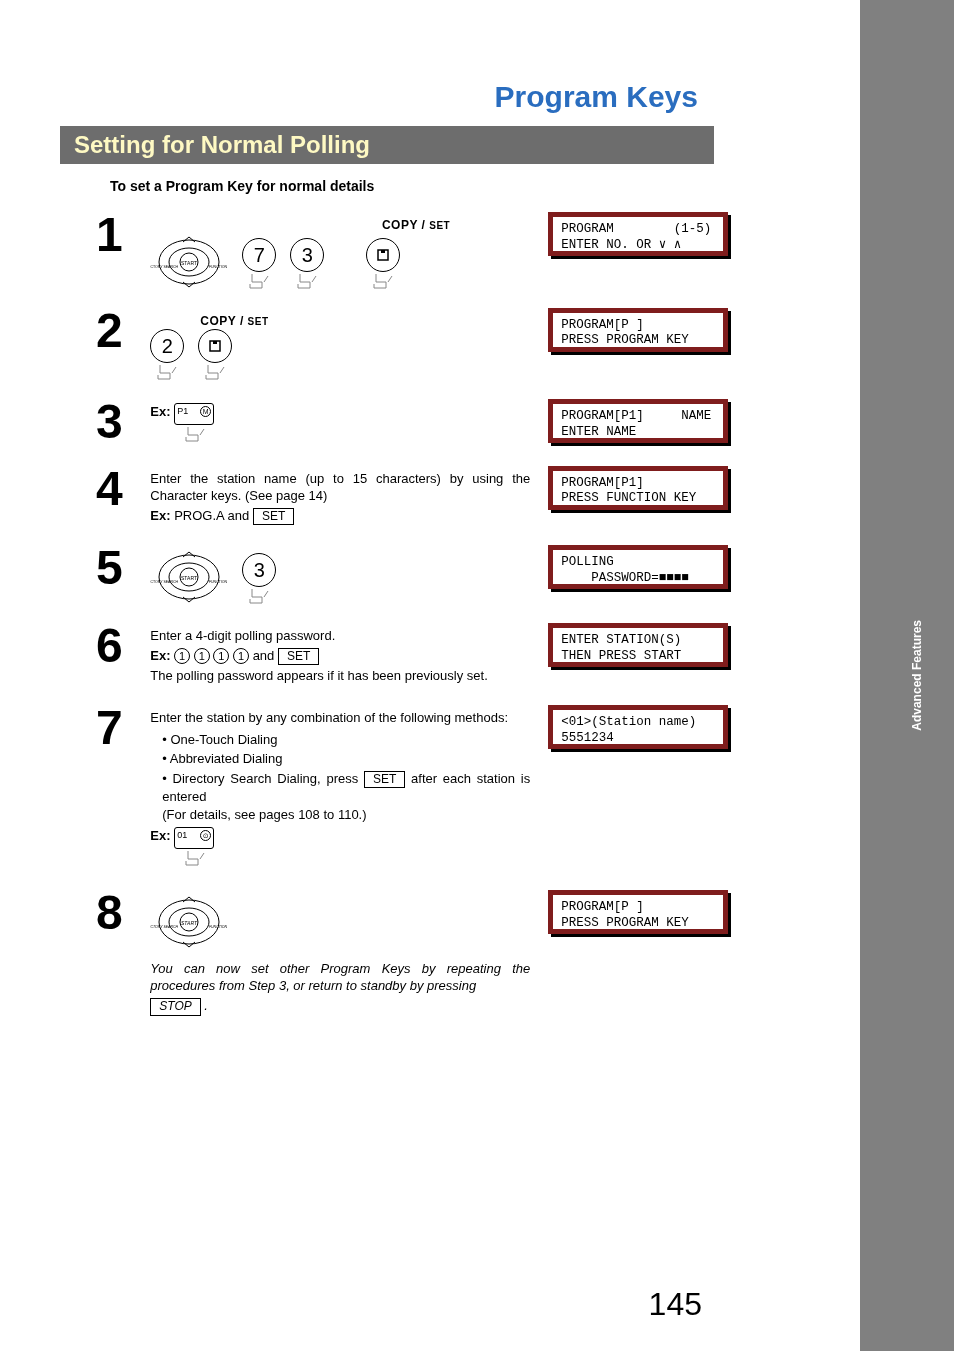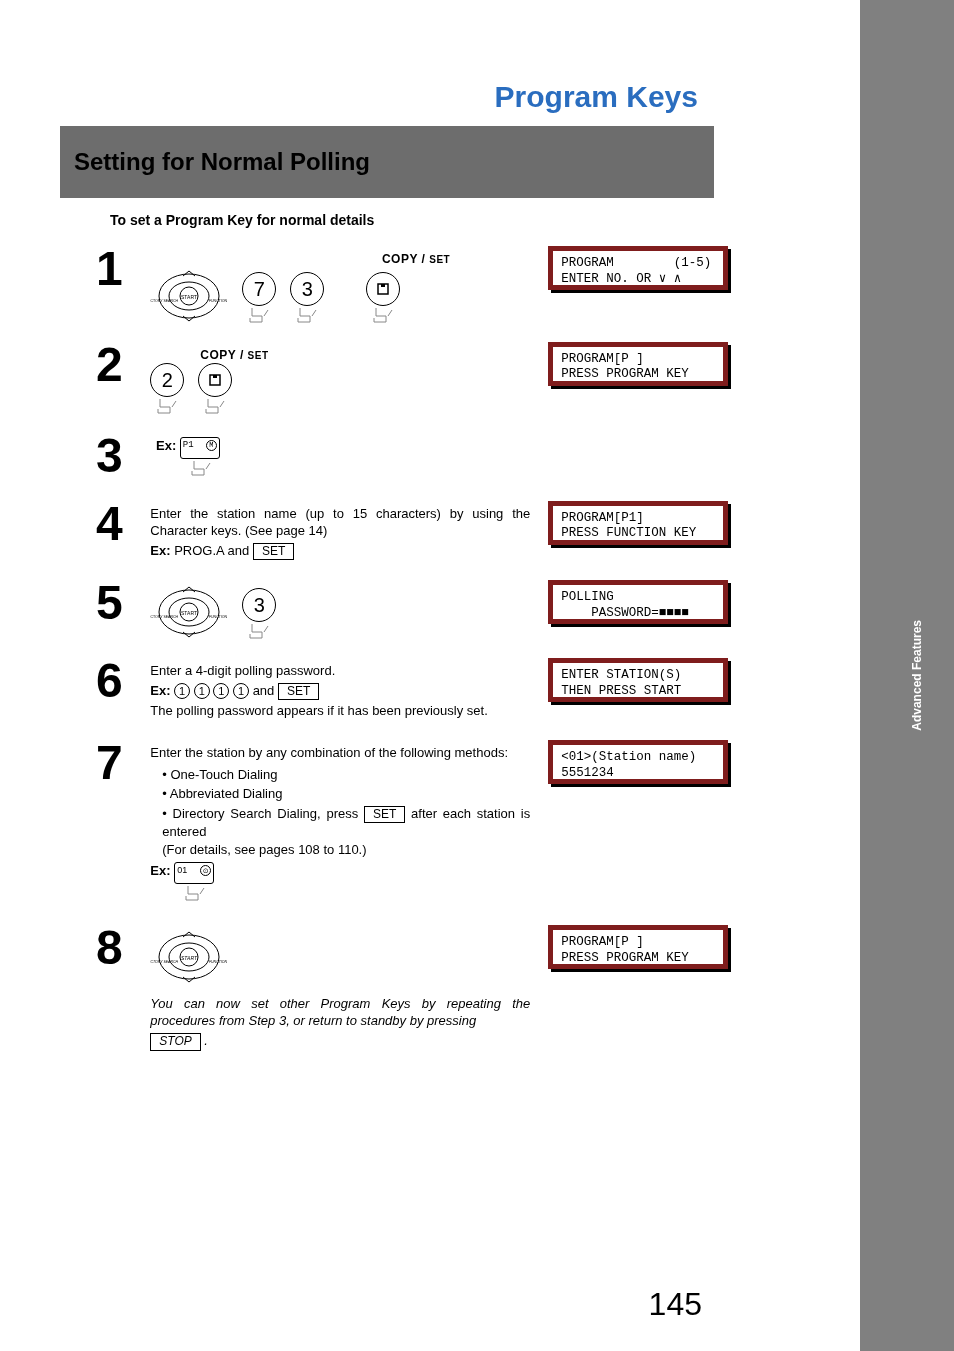--- a/index.html
+++ b/index.html
@@ -38,24 +38,24 @@
   }
   .title {
     color: #2a6dbf;
     font-size: 30px;
     font-weight: bold;
     text-align: right;
     padding: 80px 30px 12px 0;
   }
   .section-bar {
     background: #6d6d6d;
-    color: #000000;
+    color: #fef9c3;
     font-size: 24px;
     font-weight: bold;
-    padding: 22px 14px;
+    padding: 5px 14px;
     margin: 0 14px 14px 60px;
   }
   .subhead {
     font-size: 14px;
     font-weight: bold;
     margin-left: 110px;
     margin-bottom: 18px;
   }
   .steps {
     margin-left: 96px;
@@ -247,30 +247,32 @@
         </div>
       </div>
       <div class="lcd">PROGRAM[P ]
 PRESS PROGRAM KEY</div>
     </div>
 
     <div class="step">
       <div class="step-num">3</div>
       <div class="step-body">
         <span class="ex">Ex:</span>
-        <span class="il" style="vertical-align:top;font-family:Liberation Mono, monospace;">
+        <span class="il" style="vertical-align:top;">
           <span class="pkkey">
             <span>P1</span>
             <span class="corner">M</span>
           </span><br>
           <svg class="hand" style="margin-left:10px" viewBox="0 0 22 18">
               <path d="M4 2 v8 M4 10 h10 v6 h-12 v-4 M16 10 l4 -6" fill="none" stroke="#888" stroke-width="1"></path>
             </svg>
         </span>
       </div>
+      <div class="lcd">PROGRAM[P1]     NAME
+ENTER NAME</div>
     </div>
 
     <div class="step">
       <div class="step-num">4</div>
       <div class="step-body" style="text-align:justify;">
         <p>Enter the station name (up to 15 characters) by using the Character keys. (See page 14)</p>
         <p>
           <span class="ex">Ex:</span>
           <span>PROG.A and </span><span class="keybtn">SET</span>
         </p>

